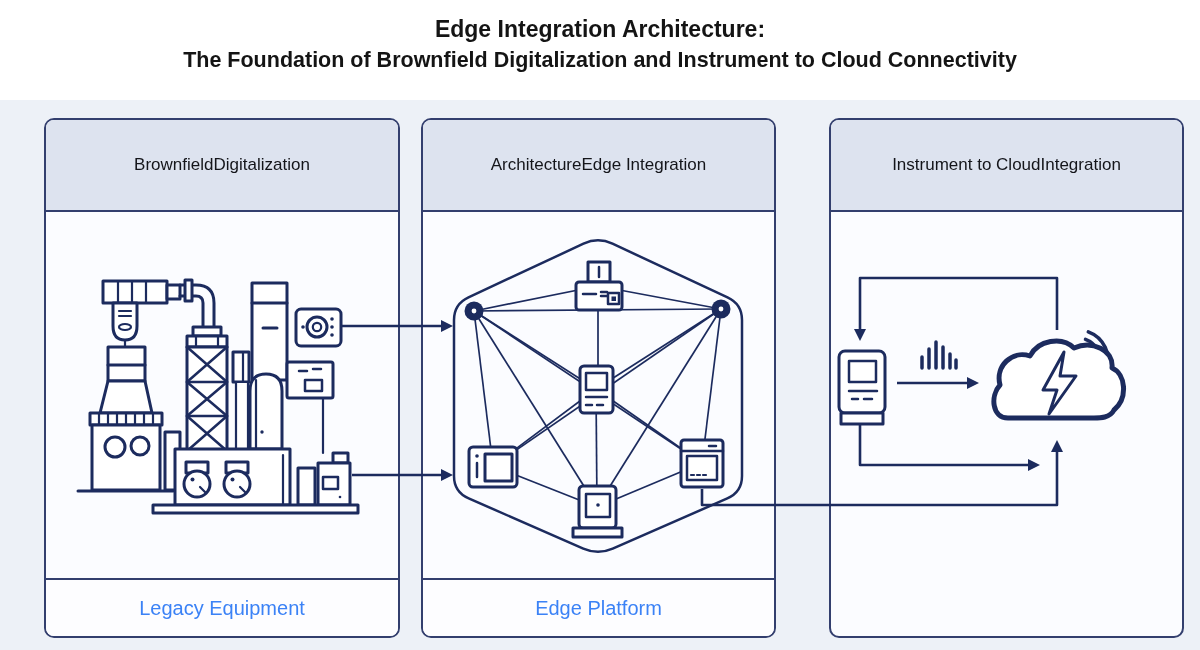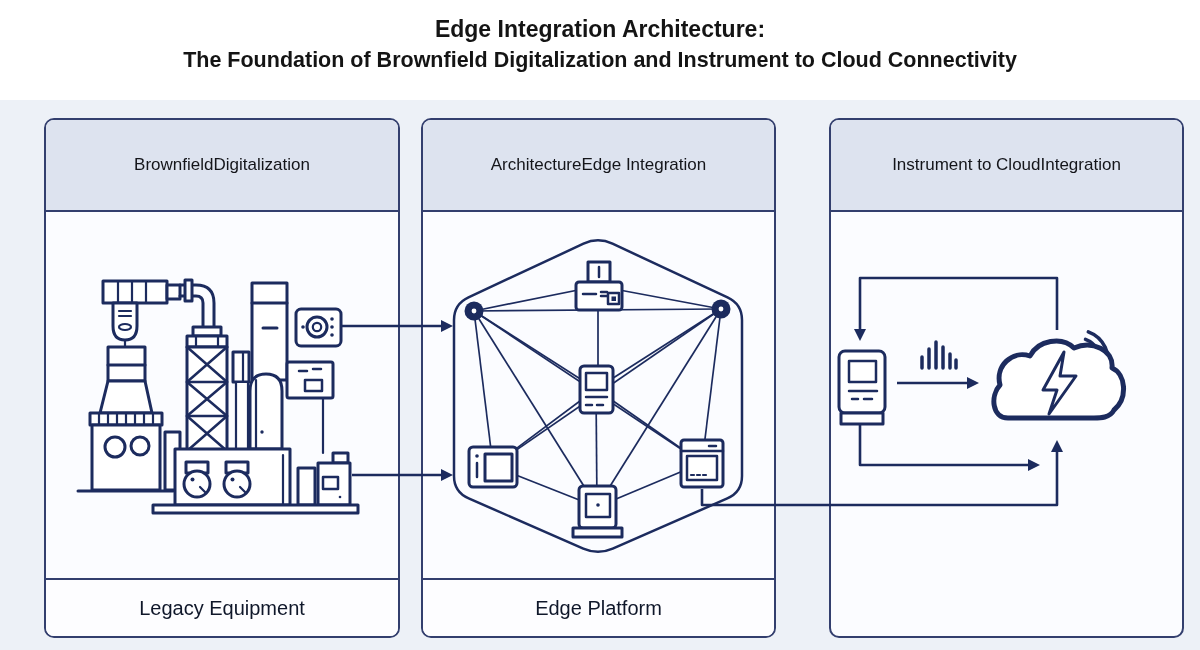--- a/index.html
+++ b/index.html
@@ -42,21 +42,21 @@
     border-radius:8px 8px 0 0;
     display:flex;flex-direction:row;align-items:center;justify-content:center;
     font-size:17px;color:#14151a;line-height:30px;text-align:center;
   }
   .panel-footer{
     position:absolute;bottom:0;left:0;right:0;height:58px;
     background:var(--footer-fill);
     border-top:2px solid var(--panel-border);
     border-radius:0 0 8px 8px;
     display:flex;align-items:center;justify-content:center;
-    font-size:20px;color:#0f172a;
+    font-size:20px;color:#3b82f6;
   }
   svg.overlay{
     position:absolute;left:0;top:0;width:1200px;height:650px;
     pointer-events:none;
   }
   .ln{stroke:var(--line);fill:none;stroke-width:3;stroke-linecap:round;stroke-linejoin:round;}
   .lnf{stroke:var(--line);fill:#fff;stroke-width:3;stroke-linejoin:round;}
   .t2{stroke-width:2.2;}
   .t25{stroke-width:2.5;}
   .mesh{stroke:var(--line);fill:none;stroke-width:1.7;}

